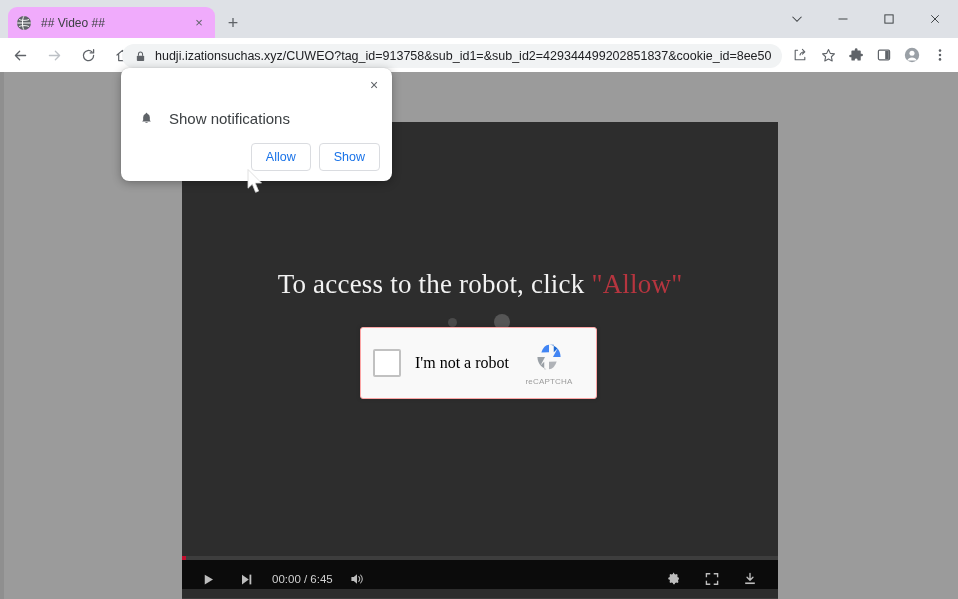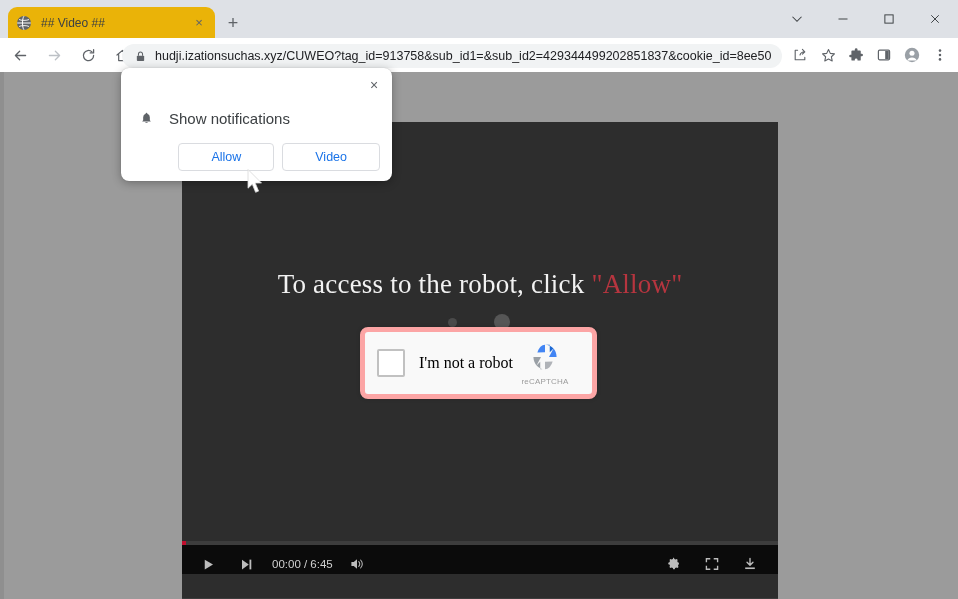--- a/index.html
+++ b/index.html
@@ -11,21 +11,21 @@
   }
   #app { position: relative; width: 958px; height: 599px; }
 
   
   .chrome-top {
     position: absolute; top: 0; left: 0; width: 958px; height: 38px;
     background: #dee1e6;
   }
   .tab {
     position: absolute; left: 8px; top: 7px; width: 207px; height: 31px;
-    background: #eab308; border-radius: 9px 9px 0 0;
+    background: #f0abfc; border-radius: 9px 9px 0 0;
     display: flex; align-items: center; padding: 0 8px;
   }
   .favicon { width: 16px; height: 16px; flex: 0 0 16px; margin-right: 9px; }
   .tab-title {
     flex: 1; font-size: 12px; color: #3c4043; white-space: nowrap;
     overflow: hidden; text-overflow: ellipsis;
   }
   .tab-close {
     width: 16px; height: 16px; flex: 0 0 16px;
     display: flex; align-items: center; justify-content: center;
@@ -94,42 +94,42 @@
   .headline .allow { color: #b6353f; }
   .dots { position: absolute; left: 258px; top: 172px; width: 80px; height: 50px; }
   .dot { position: absolute; border-radius: 50%; background: #4a4a4a; }
   .d1 { left: 8px;  top: 24px; width: 9px;  height: 9px; }
   .d2 { left: 54px; top: 20px; width: 16px; height: 16px; background:#565656; }
   .d3 { left: 8px;  top: 48px; width: 9px;  height: 9px; }
   .d4 { left: 54px; top: 44px; width: 16px; height: 16px; background:#565656; }
 
   .recaptcha {
     position: absolute; left: 178px; top: 205px; width: 237px; height: 72px;
-    background: #f9f9f9; border: 5px solid #fca5a5; border-radius: 8px;
+    background: #f9f9f9; border: 1px solid #fca5a5; border-radius: 3px;
     box-shadow: 0 0 4px rgba(0,0,0,0.18);
     display: flex; align-items: center; justify-content: space-between;
   }
   .rc-check {
     width: 28px; height: 28px; margin-left: 12px; flex: 0 0 28px;
     background: #fff; border: 2px solid #c1c1c1; border-radius: 2px;
   }
   .rc-label {
     margin-left: 14px; font-family: "Liberation Serif", serif;
     font-size: 16px; color: #000; flex: 1;
   }
   .rc-brand {
     width: 74px; flex: 0 0 74px; display: flex; flex-direction: column;
     align-items: center; justify-content: center; padding-right: 20px;
   }
   .rc-logo { width: 34px; height: 34px; }
   .rc-brandname { font-size: 8px; color: #9b9b9b; margin-top: 3px; letter-spacing: 0.2px; }
 
   
   .controls {
-    position: absolute; left: 0; top: 419px; width: 596px; height: 33px;
+    position: absolute; left: 0; top: 434px; width: 596px; height: 33px;
     background: #0b0b0b;
   }
   .progress {
     position: absolute; left: 0; top: 0; width: 596px; height: 4px;
     background: #3d3d3d;
   }
   .progress-played { position: absolute; left: 0; top: 0; height: 4px; width: 4px; background: #c20e2e; }
   .ctl-left { position: absolute; left: 12px; top: 10px; display: flex; align-items: center; }
   .ctl-right { position: absolute; right: 14px; top: 10px; display: flex; align-items: center; }
   .ctl { width: 28px; height: 26px; display: flex; align-items: center; justify-content: center; color: #bdbdbd; }
@@ -155,21 +155,21 @@
   }
   .perm-title {
     position: absolute; left: 16px; top: 14px; width: 225px;
     font-size: 13.5px; color: #202124;
   }
   .perm-row { position: absolute; left: 16px; top: 41px; display: flex; align-items: center; }
   .perm-bell { width: 18px; height: 18px; flex: 0 0 18px; display:flex; align-items:center; justify-content:center; }
   .perm-row-label { margin-left: 14px; font-size: 15px; color: #3c4043; }
   .perm-actions { position: absolute; right: 12px; bottom: 10px; display: flex; }
   .perm-btn {
-    height: 28px; padding: 0 32px; border: 1px solid #dadce0; border-radius: 4px;
+    height: 28px; padding: 0 14px; border: 1px solid #dadce0; border-radius: 4px;
     background: #fff; color: #1a73e8; font-size: 12.5px;
     display: flex; align-items: center; justify-content: center; margin-left: 8px;
   }
 
   
   .cursor { position: absolute; left: 246px; top: 168px; width: 20px; height: 28px; }
 </style>
 </head>
 <body>
 
@@ -381,21 +381,21 @@
       <span class="perm-bell">
         <svg viewBox="0 0 18 18" width="15" height="15">
           <path d="M9 2a1 1 0 0 1 1 1v.4A4.2 4.2 0 0 1 13 7.4V11l1.2 1.7H3.8L5 11V7.4A4.2 4.2 0 0 1 8 3.4V3a1 1 0 0 1 1-1z" fill="#5f6368"></path>
           <path d="M7.4 13.4a1.7 1.7 0 0 0 3.2 0z" fill="#5f6368"></path>
         </svg>
       </span>
       <span class="perm-row-label">Show notifications</span>
     </div>
     <div class="perm-actions">
       <div class="perm-btn">Allow</div>
-      <div class="perm-btn">Video</div>
+      <div class="perm-btn">Show</div>
     </div>
   </div>
 
   <div class="cursor">
     <svg viewBox="0 0 20 28" width="20" height="28">
       <path d="M2 1.5l13.5 13.5H9.2l3.4 8.1-3 1.2-3.3-8.1-4.3 4z" fill="#ffffff" stroke="#d8d8d8" stroke-width="0.8" stroke-linejoin="round"></path>
     </svg>
   </div>
 
 </div>

